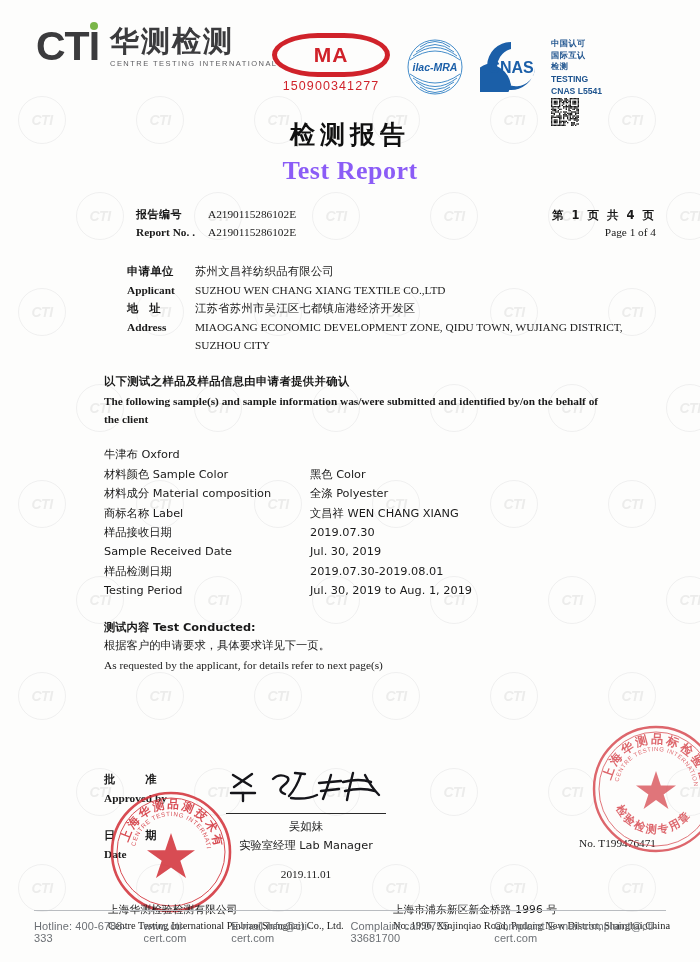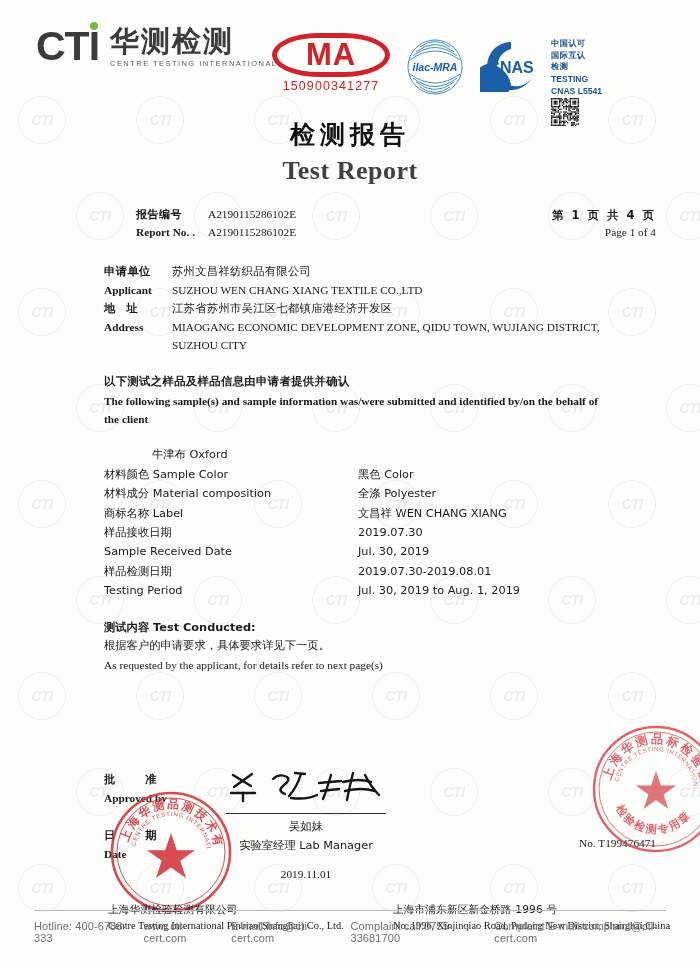--- a/index.html
+++ b/index.html
@@ -99,21 +99,21 @@
     top: 33px;
     text-align: center;
   }
   .cma-badge {
     width: 118px;
     height: 44px;
     border: 5px solid #d0222a;
     border-radius: 46px / 22px;
     color: #d0222a;
     font-family: "Liberation Sans", sans-serif;
-    font-size: 31px;
+    font-size: 21px;
     font-weight: bold;
     letter-spacing: 1px;
     display: flex;
     align-items: center;
     justify-content: center;
     box-sizing: border-box;
   }
   .cma-num {
     color: #d0222a;
     font-family: "Liberation Sans", sans-serif;
@@ -170,21 +170,21 @@
     font-family: "DejaVu Sans", sans-serif;
     font-size: 25px;
     font-weight: bold;
     letter-spacing: 5px;
     color: #111;
   }
   .title-en {
     font-family: "Liberation Serif", serif;
     font-size: 26px;
     font-weight: bold;
-    color: #404040;
+    color: #8b5cf6;
     margin-top: 5px;
     letter-spacing: 0.5px;
   }
 
   
   .body {
     position: relative;
     z-index: 2;
     padding: 0 36px 0 104px;
     margin-top: 20px;
@@ -230,20 +230,21 @@
   }
   .applicant .r {
     display: flex;
     font-size: 11.3px;
     line-height: 1.62;
   }
   .applicant .k {
     width: 68px;
     flex: 0 0 68px;
     font-weight: bold;
+    margin-left: 23px;
   }
   .applicant .k.cn {
     letter-spacing: 0.4px;
   }
   .applicant .k.spread {
     letter-spacing: 11px;
   }
   .applicant .v {
     flex: 1;
   }
@@ -267,21 +268,20 @@
   .samples .r {
     display: flex;
     font-size: 11.3px;
     line-height: 1.72;
   }
   .samples .k {
     flex: 0 0 206px;
   }
   .samples .v {
     flex: 1;
-    margin-left: 48px;
   }
 
   .conducted {
     margin-top: 18px;
     font-size: 11.3px;
     line-height: 1.65;
   }
   .conducted .hd {
     font-weight: bold;
   }

